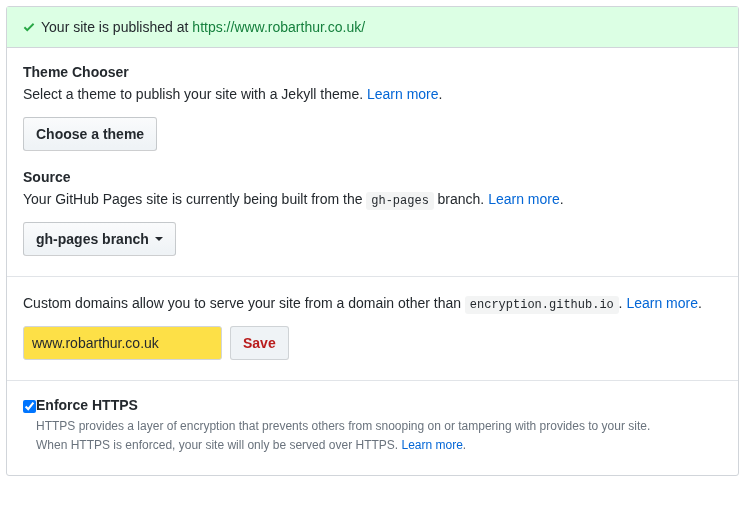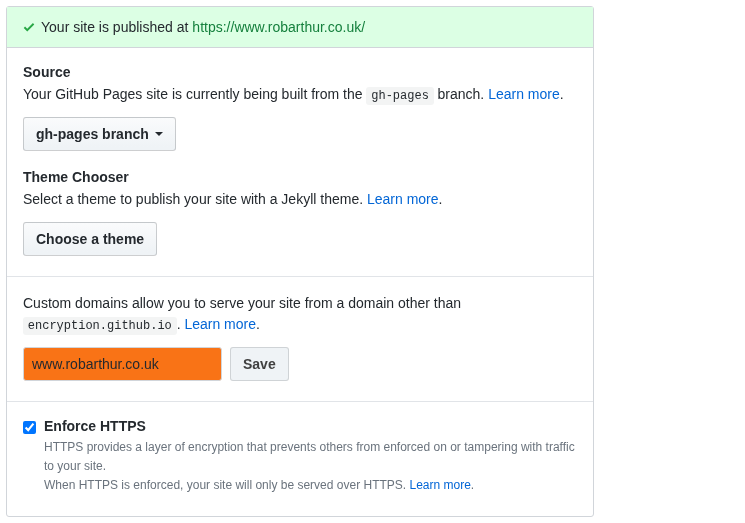--- a/index.html
+++ b/index.html
@@ -4,21 +4,21 @@
   <style>
     * { box-sizing: border-box; margin: 0; padding: 0; }
     body {
       font-family: -apple-system, BlinkMacSystemFont, "Segoe UI", Helvetica, Arial, sans-serif;
       font-size: 14px;
       color: #24292e;
       background: #fff;
       padding: 6px;
     }
     .container {
-      width: 588px;
+      width: 733px;
       border: 1px solid #d1d5da;
       border-radius: 3px;
     }
     .flash {
       background: #dcffe4;
       border-bottom: 1px solid #d1d5da;
       padding: 12px 16px;
       display: flex;
       align-items: center;
       color: #24292e;
@@ -77,21 +77,21 @@
       font-weight: 600;
       line-height: 20px;
       color: #24292e;
       background-color: #eff3f6;
       background-image: linear-gradient(-180deg, #fafbfc, #eff3f6 90%);
       border: 1px solid rgba(27,31,35,0.2);
       border-radius: 3px;
       cursor: pointer;
     }
     .btn[disabled] {
-      color: #404040;
+      color: #b91c1c;
       background-color: #eff3f6;
       background-image: none;
       border-color: rgba(27,31,35,0.15);
       cursor: default;
     }
     .btn .caret {
       margin-left: 6px;
       display: inline-block;
       width: 0; height: 0;
       border-left: 4px solid transparent;
@@ -101,29 +101,28 @@
     .input-row {
       display: flex;
       gap: 8px;
       align-items: center;
     }
     input[type="text"] {
       font-size: 14px;
       padding: 6px 8px;
       line-height: 20px;
       color: #24292e;
-      background: #f97316;
+      background: #fde047;
       border: 1px solid #d1d5da;
       border-radius: 3px;
       min-width: 170px;
     }
     .https-row {
       display: flex;
       align-items: flex-start;
-      gap: 8px;
     }
     .https-row input[type="checkbox"] {
       margin-top: 3px;
     }
     .subtext {
       font-size: 12px;
       color: #6a737d;
       line-height: 1.6;
       margin-top: 4px;
     }
@@ -138,56 +137,56 @@
     <svg class="check-icon" width="12" height="14" viewBox="0 0 12 16">
         <path fill="currentColor" d="M12 5l-8 8-4-4 1.5-1.5L4 10l6.5-6.5z"></path>
       </svg>
     <span>Your site is published at</span>
     <a href="#">https://www.robarthur.co.uk/</a>
   </div>
 
   <div class="section">
 
     <div class="subsection">
+      <h3>Theme Chooser</h3>
+      <p class="desc">
+        <span>Select a theme to publish your site with a Jekyll theme. </span><a href="#" class="link"><span>Learn more</span></a>.
+      </p>
+      <button class="btn">Choose a theme</button>
+    </div>
+
+    <div class="subsection">
       <h3>Source</h3>
       <p class="desc">
         <span>Your GitHub Pages site is currently being built from the </span><code>gh-pages</code><span> branch. </span><a href="#" class="link"><span>Learn more</span></a>.
       </p>
       <button class="btn">
         <span>gh-pages branch</span>
         <span class="caret"></span>
       </button>
-    </div>
-
-    <div class="subsection">
-      <h3>Theme Chooser</h3>
-      <p class="desc">
-        <span>Select a theme to publish your site with a Jekyll theme. </span><a href="#" class="link"><span>Learn more</span></a>.
-      </p>
-      <button class="btn">Choose a theme</button>
     </div>
 
   </div>
 
   <div class="section">
     <p class="desc">
       <span>Custom domains allow you to serve your site from a domain other than </span><code>encryption.github.io</code><span>. </span><a href="#" class="link"><span>Learn more</span></a>.
     </p>
     <div class="input-row">
       <input type="text" value="www.robarthur.co.uk" style="">
       <button class="btn" disabled="">Save</button>
     </div>
   </div>
 
   <div class="section">
     <div class="https-row">
       <input type="checkbox" checked="" style="">
       <div>
         <h3>Enforce HTTPS</h3>
         <div class="subtext">
-          <span>HTTPS provides a layer of encryption that prevents others from enforced on or tampering with traffic to your site.</span><br>
+          <span>HTTPS provides a layer of encryption that prevents others from snooping on or tampering with provides to your site.</span><br>
           <span>When HTTPS is enforced, your site will only be served over HTTPS. </span><a href="#" class="link"><span>Learn more</span></a>.
         </div>
       </div>
     </div>
   </div>
 
 </div>
 
 </body></html>

